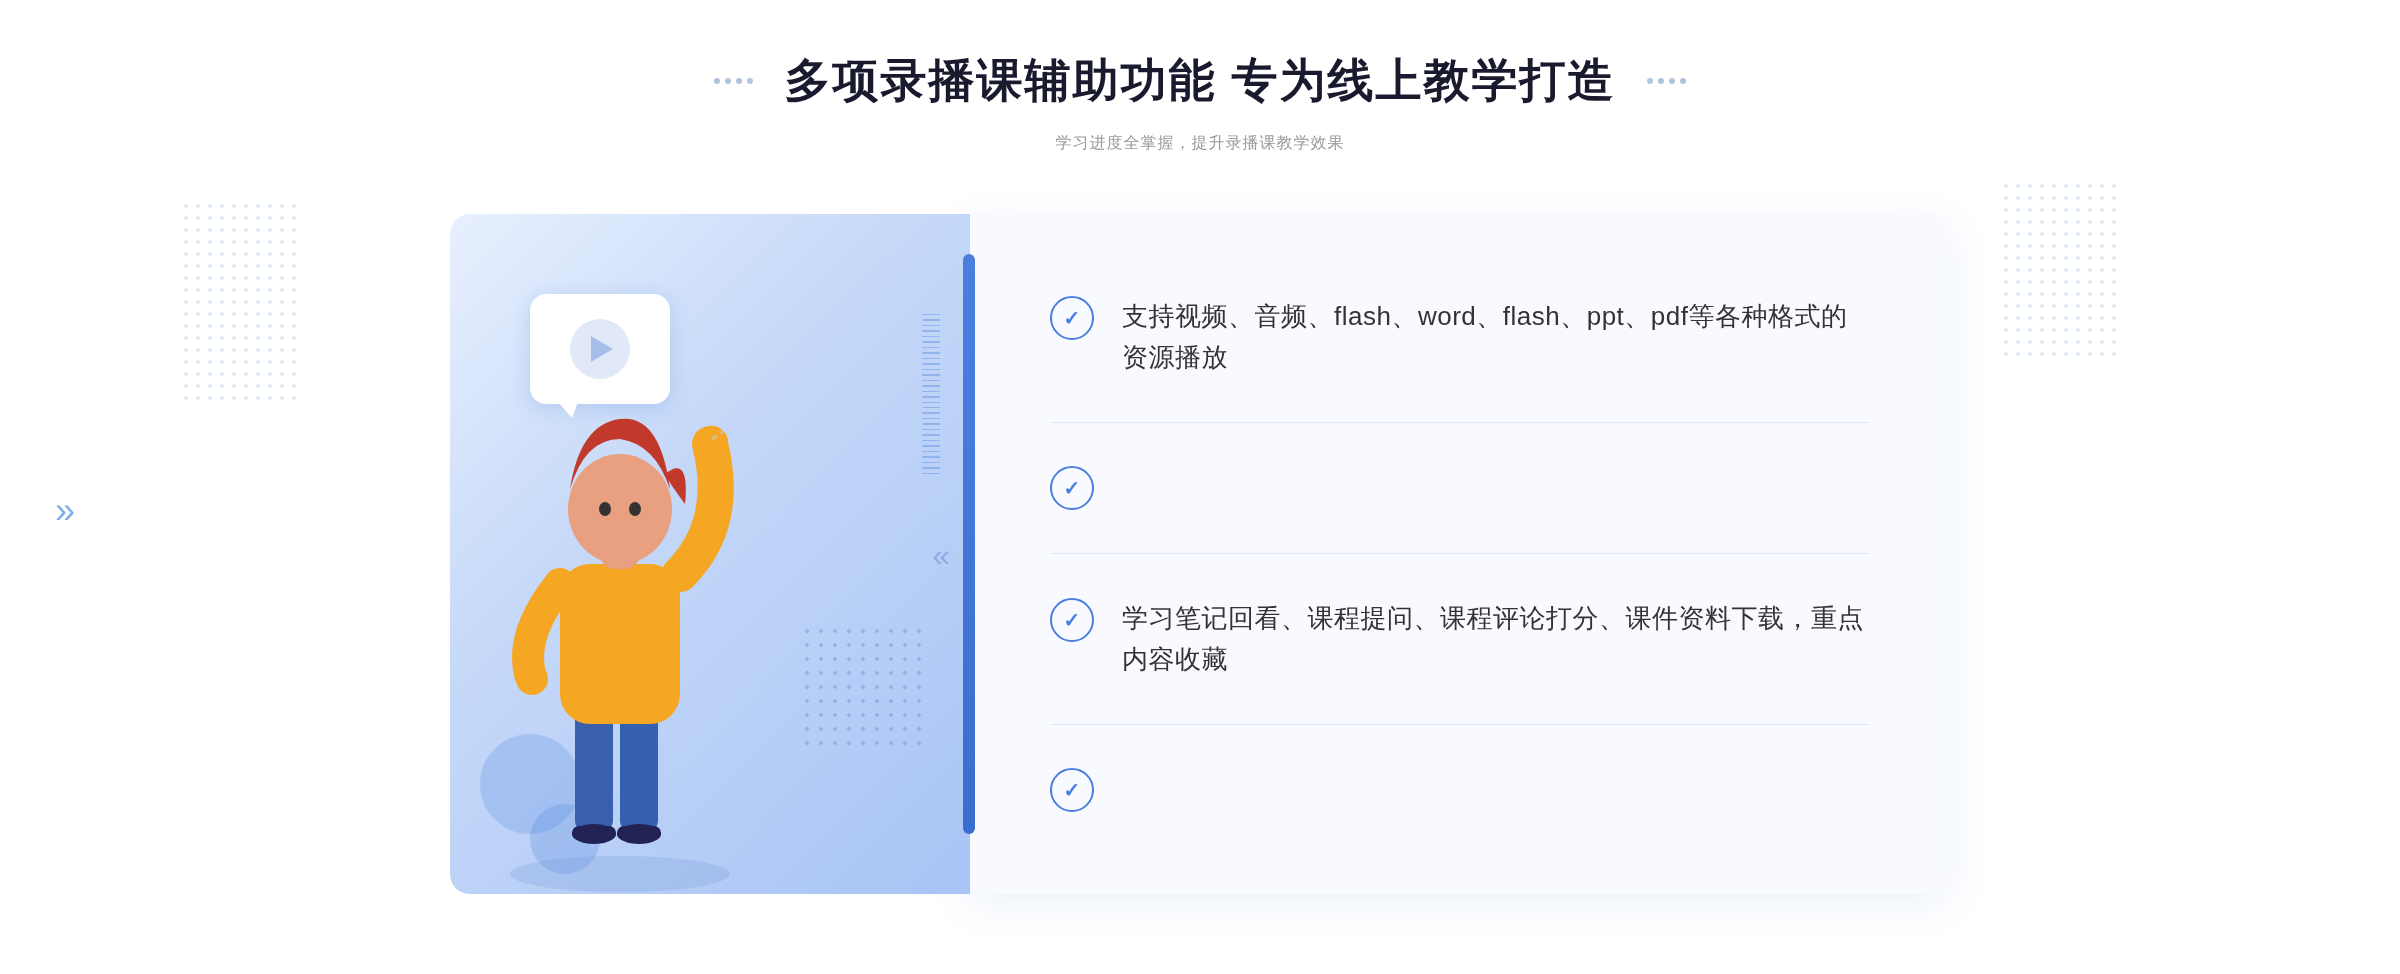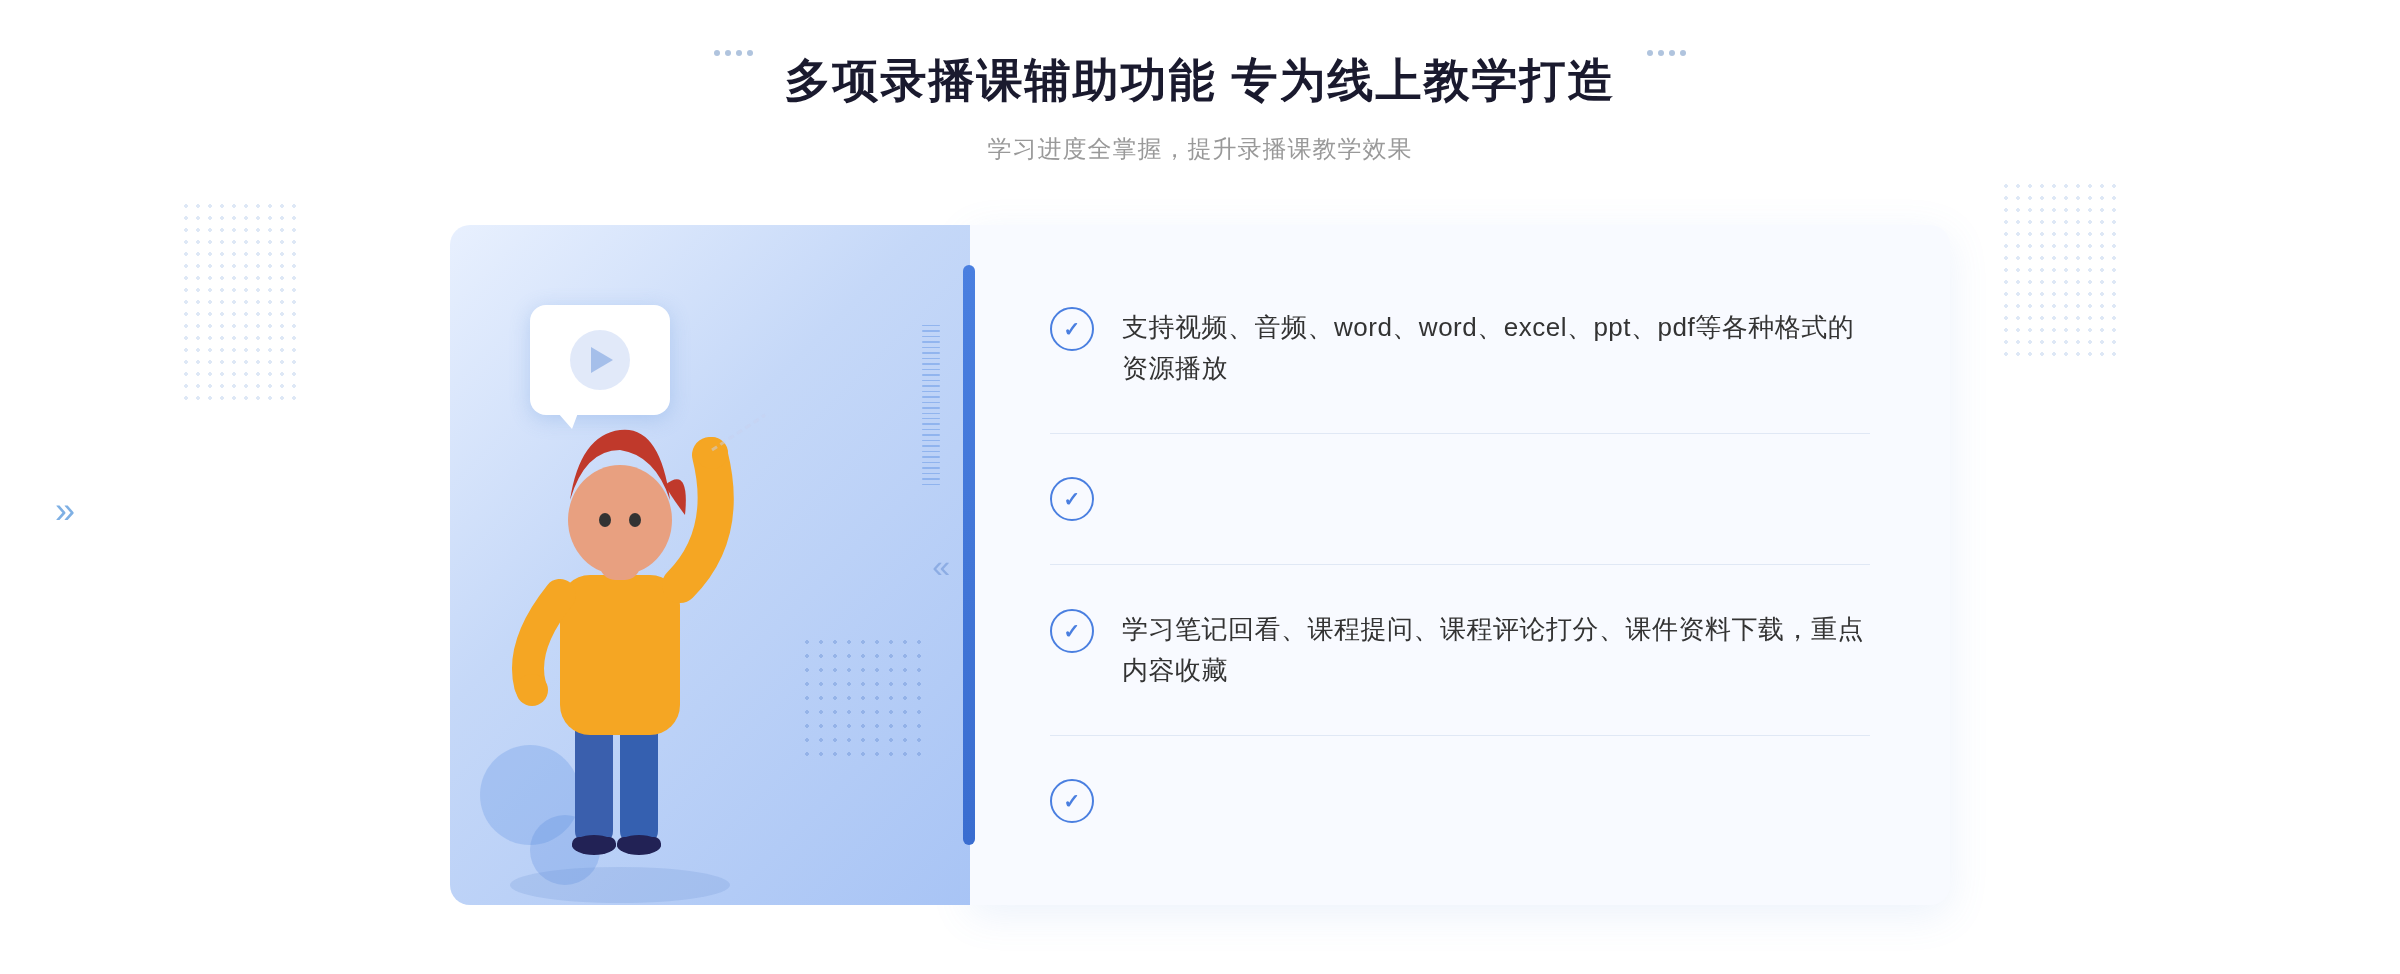--- a/index.html
+++ b/index.html
@@ -61,21 +61,21 @@
 
     
     .header-section {
       text-align: center;
       margin-bottom: 60px;
       position: relative;
     }
 
     .title-row {
       display: flex;
-      align-items: flex-start;
+      align-items: center;
       justify-content: center;
       gap: 32px;
       margin-bottom: 18px;
     }
 
     .title-dots {
       display: flex;
       gap: 5px;
       align-items: center;
     }
@@ -88,21 +88,21 @@
     }
 
     .main-title {
       font-size: 46px;
       font-weight: 600;
       color: #1a1a2e;
       letter-spacing: 2px;
     }
 
     .subtitle {
-      font-size: 24px;
+      font-size: 16px;
       color: #999;
       letter-spacing: 1px;
       margin-top: 21px;
     }
 
     
     .main-content {
       display: flex;
       align-items: stretch;
       width: 1500px;
@@ -412,21 +412,21 @@
 
       <div class="accent-bar"></div>
     </div>
 
     <div class="features-card">
 
       <div class="feature-item">
         <div class="check-circle">
           <span class="check-mark">✓</span>
         </div>
-        <span class="feature-text">支持视频、音频、word、word、excel、ppt、pdf等各种格式的资源播放</span>
+        <span class="feature-text">支持视频、音频、flash、word、flash、ppt、pdf等各种格式的资源播放</span>
       </div>
 
       <div class="feature-divider"></div>
 
       <div class="feature-item">
         <div class="check-circle">
           <span class="check-mark">✓</span>
         </div>
       </div>
 

